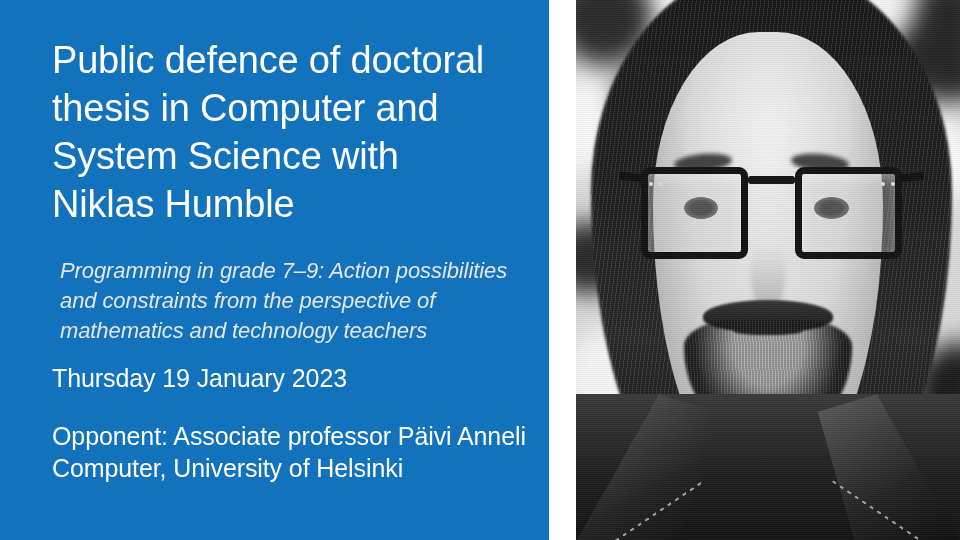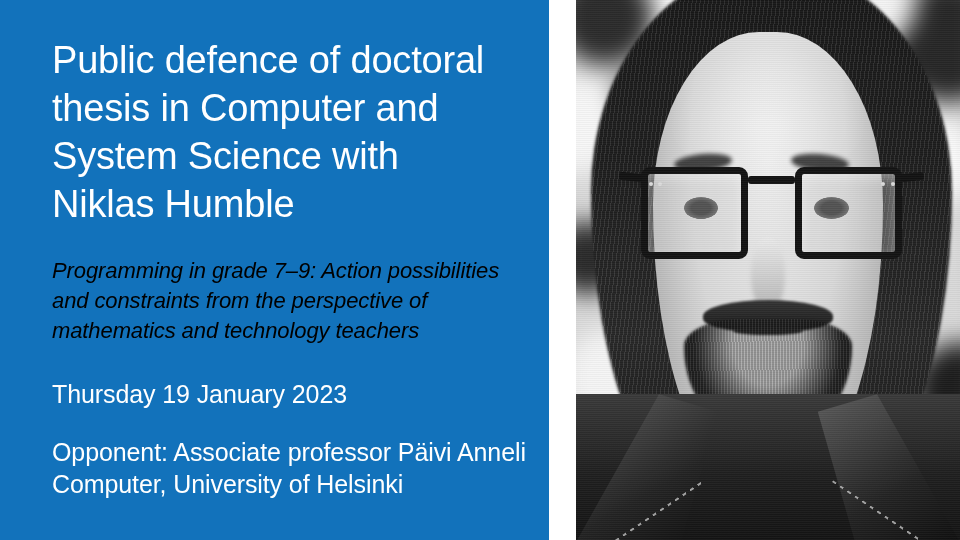--- a/index.html
+++ b/index.html
@@ -33,31 +33,32 @@
     color:#ffffff;
     font-size:38px;
     font-weight:300;
     line-height:48px;
     letter-spacing:-0.2px;
     white-space:pre-line;
   }
 
   .subtitle {
     margin-top:28px;
-    color:#000000;
+    color:#e5e5e5;
     font-size:22px;
     font-style:italic;
     font-weight:400;
     line-height:30px;
     letter-spacing:-0.1px;
     width:475px;
+    margin-left:8px;
   }
 
   .date-line {
-    margin-top:32px;
+    margin-top:16px;
     color:#ffffff;
     font-size:25px;
     font-weight:400;
     line-height:32px;
     letter-spacing:-0.1px;
   }
 
   .opponent-line {
     margin-top:26px;
     color:#ffffff;

